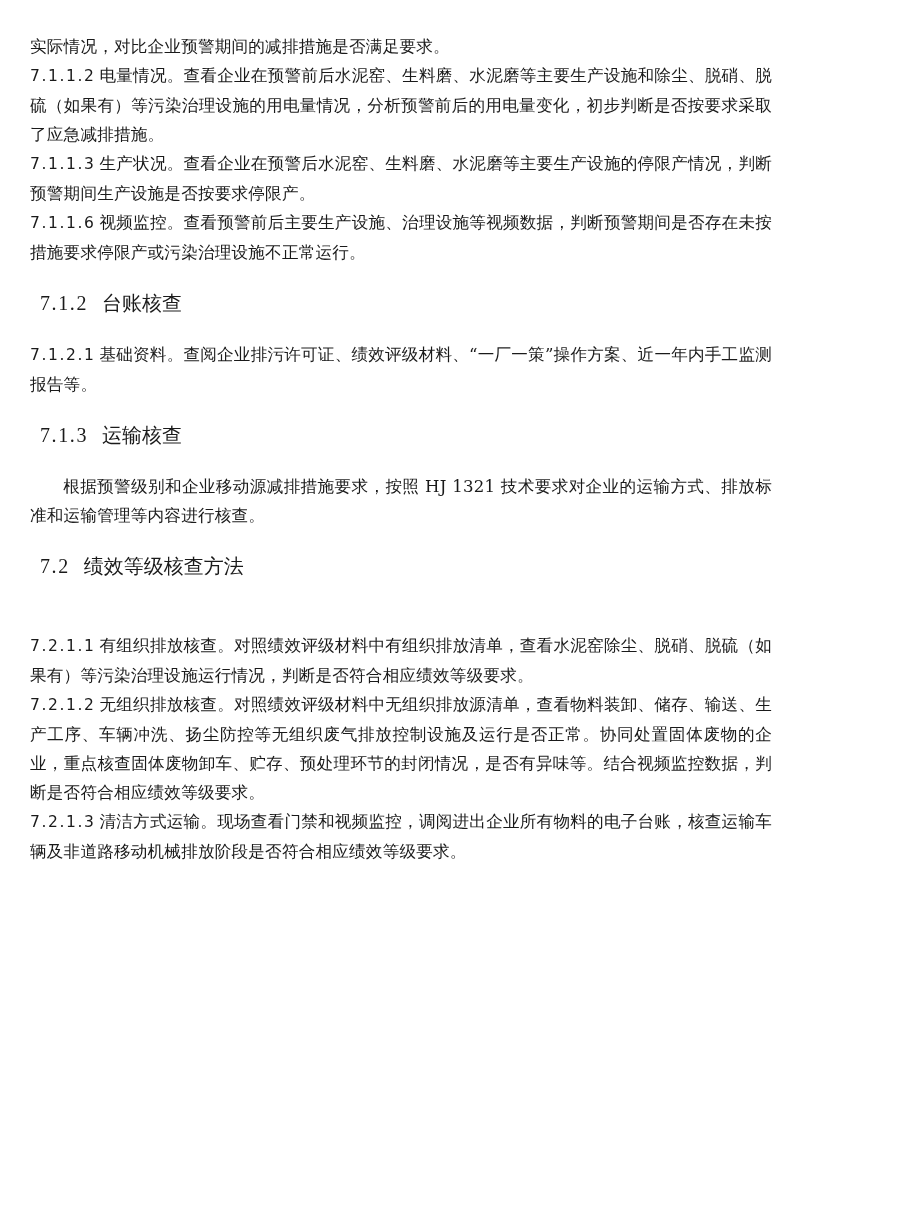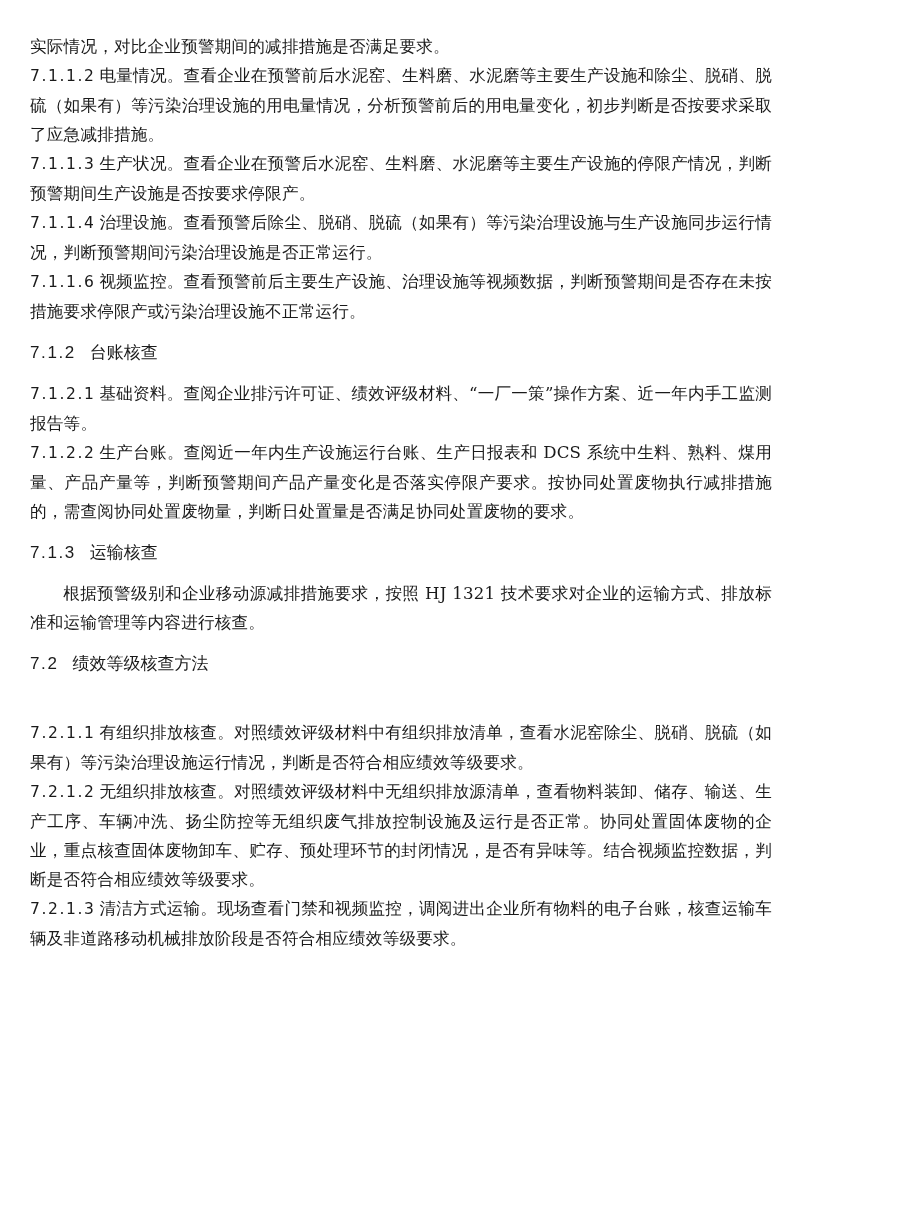--- a/index.html
+++ b/index.html
@@ -12,22 +12,22 @@
   .p {
     font-size: 16.6px; line-height: 29px; margin: 0;
     text-align: justify; letter-spacing: 0.2px;
   }
   .p .num {
     font-family: "DejaVu Sans", "Liberation Sans", sans-serif;
     font-size: 15.5px; letter-spacing: 1.6px; margin-right: 4px;
   }
   .indent { text-indent: 2em; }
   .h {
-    font-family: Liberation Sans, sans-serif;
-    font-size: 17px; line-height: 29px; margin: 0;
+    font-family: Liberation Serif, serif;
+    font-size: 20px; line-height: 29px; margin: 10px;
   }
   .h .num { letter-spacing: 1.6px; margin-right: 14px; }
   .gap-s { height: 12px; }
   .gap-m { height: 16px; }
   .gap-l { height: 24px; }
   sub { font-size: 0.62em; vertical-align: -0.35em; line-height: 0; }
 </style>
 </head>
 <body>
 
@@ -38,42 +38,36 @@
   </p>
 
   <p class="p">
     <span class="num">7.1.1.2</span><span>电量情况。查看企业在预警前后水泥窑、生料磨、水泥磨等主要生产设施和除尘、脱硝、脱硫（如果有）等污染治理设施的用电量情况，分析预警前后的用电量变化，初步判断是否按要求采取了应急减排措施。</span>
   </p>
 
   <p class="p">
     <span class="num">7.1.1.3</span><span>生产状况。查看企业在预警后水泥窑、生料磨、水泥磨等主要生产设施的停限产情况，判断预警期间生产设施是否按要求停限产。</span>
   </p>
 
-  <p class="p">
-    <span class="num">7.1.1.4</span><span>治理设施。查看预警后除尘、脱硝、脱硫（如果有）等污染治理设施与生产设施同步运行情况，判断预警期间污染治理设施是否正常运行。</span>
-  </p>
 
 
   <p class="p">
     <span class="num">7.1.1.6</span><span>视频监控。查看预警前后主要生产设施、治理设施等视频数据，判断预警期间是否存在未按措施要求停限产或污染治理设施不正常运行。</span>
   </p>
 
   <div class="gap-s"></div>
   <p class="h">
     <span class="num">7.1.2</span><span>台账核查</span>
   </p>
   <div class="gap-s"></div>
 
   <p class="p">
     <span class="num">7.1.2.1</span><span>基础资料。查阅企业排污许可证、绩效评级材料、“一厂一策”操作方案、近一年内手工监测报告等。</span>
   </p>
 
-  <p class="p">
-    <span class="num">7.1.2.2</span><span>生产台账。查阅近一年内生产设施运行台账、生产日报表和 DCS 系统中生料、熟料、煤用量、产品产量等，判断预警期间产品产量变化是否落实停限产要求。按协同处置废物执行减排措施的，需查阅协同处置废物量，判断日处置量是否满足协同处置废物的要求。</span>
-  </p>
 
 
   <div class="gap-s"></div>
   <p class="h">
     <span class="num">7.1.3</span><span>运输核查</span>
   </p>
   <div class="gap-s"></div>
 
   <p class="p indent">
     <span>根据预警级别和企业移动源减排措施要求，按照 HJ 1321 技术要求对企业的运输方式、排放标准和运输管理等内容进行核查。</span>

